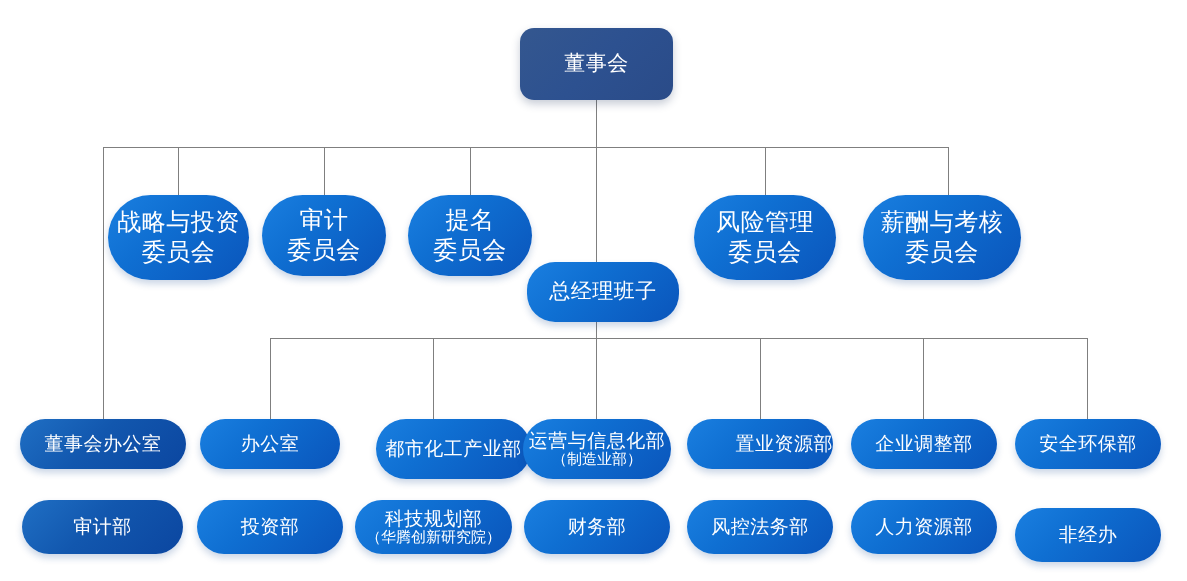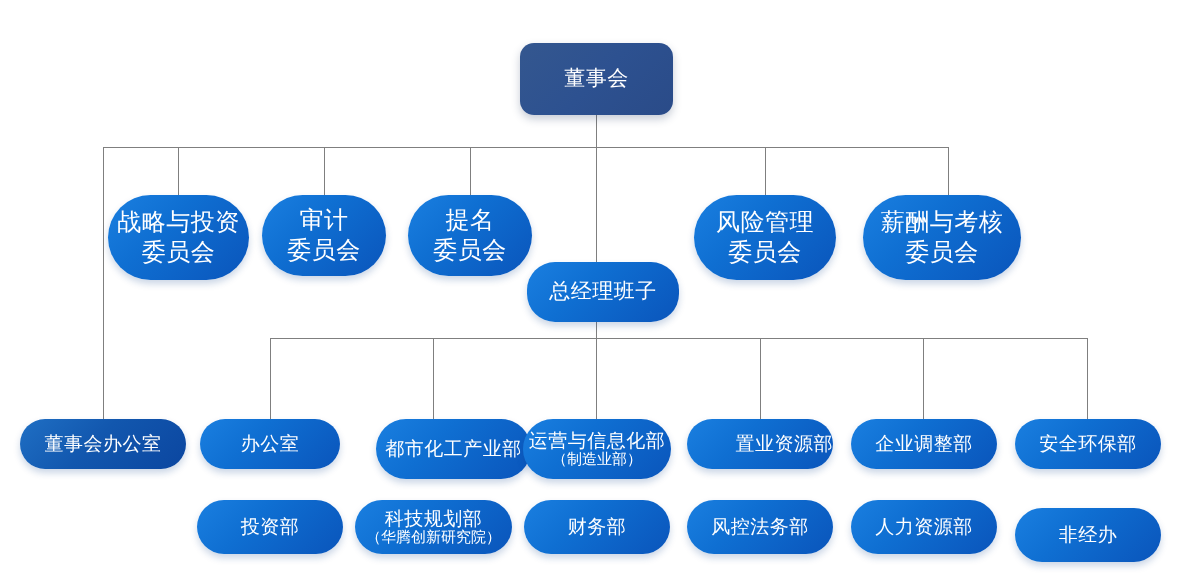--- a/index.html
+++ b/index.html
@@ -104,21 +104,21 @@
 
   <div class="line h" style="left:270px; top:338px; width:818px;"></div>
 
   <div class="line v" style="left:270px; top:338px; height:81px;"></div>
   <div class="line v" style="left:433px; top:338px; height:81px;"></div>
   <div class="line v" style="left:596px; top:338px; height:81px;"></div>
   <div class="line v" style="left:760px; top:338px; height:81px;"></div>
   <div class="line v" style="left:923px; top:338px; height:81px;"></div>
   <div class="line v" style="left:1087px; top:338px; height:81px;"></div>
 
-  <div class="node root" style="left:520px; top:28px; width:153px; height:72px;margin-top:15px;">
+  <div class="node root" style="left:520px; top:28px; width:153px; height:72px;">
     <span class="lbl">董事会</span>
   </div>
 
   <div class="node committee" style="left:108px; top:195px; width:141px; height:85px;">
     <span>
       <span class="lbl">战略与投资</span>
       <span class="lbl">委员会</span>
     </span>
   </div>
 
@@ -178,20 +178,23 @@
   </div>
 
   <div class="node dept" style="left:851px; top:419px; width:146px; height:50px;">
     <span class="lbl">企业调整部</span>
   </div>
 
   <div class="node dept" style="left:1015px; top:419px; width:146px; height:50px;">
     <span class="lbl">安全环保部</span>
   </div>
 
+  <div class="node dept dark-left" style="left:22px; top:500px; width:161px; height:54px;">
+    <span class="lbl">审计部</span>
+  </div>
 
   <div class="node dept" style="left:197px; top:500px; width:146px; height:54px;">
     <span class="lbl">投资部</span>
   </div>
 
   <div class="node dept two-line" style="left:355px; top:500px; width:157px; height:54px;">
     <span>
       <span class="lbl">科技规划部</span>
       <span class="sub">（华腾创新研究院）</span>
     </span>

